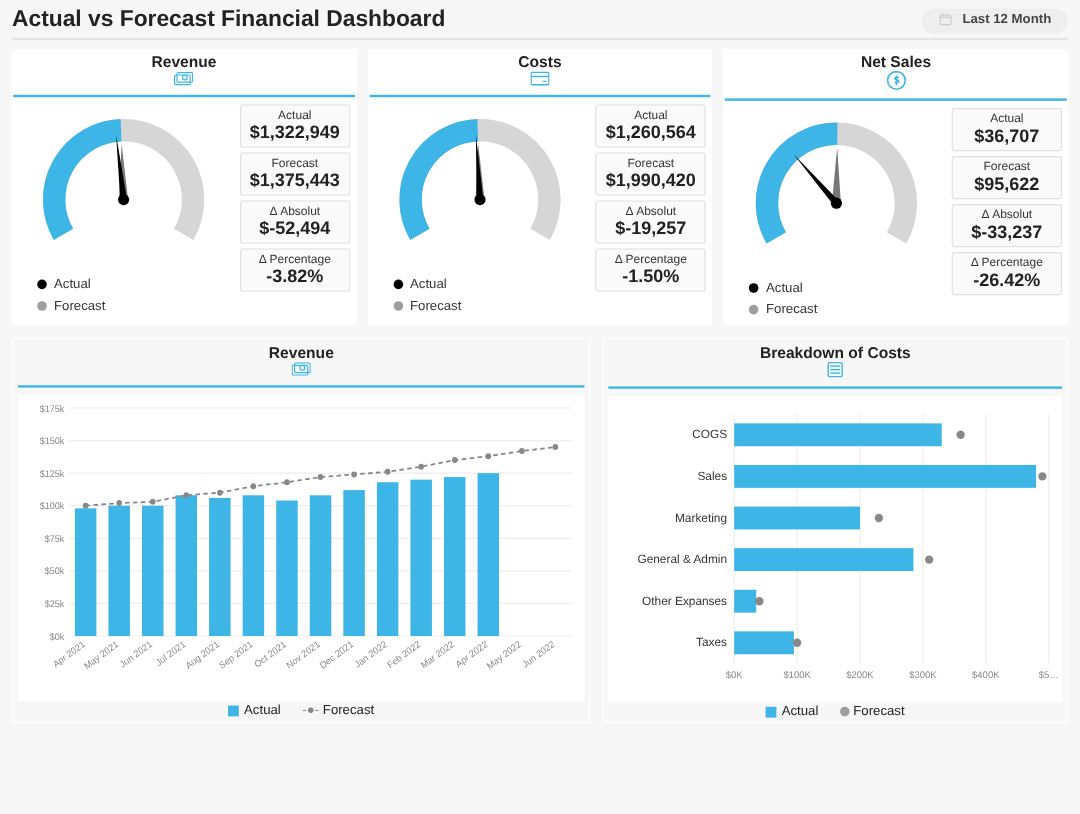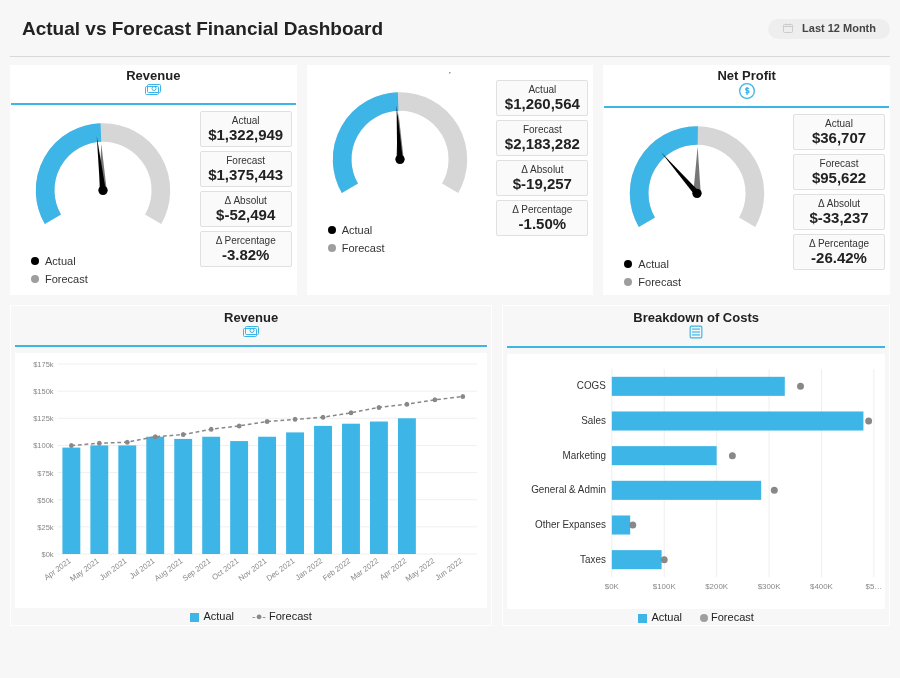--- a/index.html
+++ b/index.html
@@ -10,21 +10,21 @@
     --card-border:#e0e0e0;
     --bg:#f7f7f7;
     --text:#222;
     --muted:#555;
   }
   *{box-sizing:border-box;}
   body{margin:0;font-family:Arial,Helvetica,sans-serif;background:var(--bg);color:var(--text);font-size:12px;width:900px;}
   .page{padding:6px 10px 12px 10px;}
   
   .hdr{display:flex;align-items:center;justify-content:space-between;margin-bottom:4px;}
-  .hdr h1{font-size:19px;font-weight:700;margin:12px;}
+  .hdr h1{font-size:19px;font-weight:700;margin:0;}
   .period{display:flex;align-items:flex-start;background:#eee;border-radius:12px;padding:3px 14px;color:#444;font-size:11px;font-weight:600;gap:8px;}
   .period .cal{color:#ccc;font-size:11px;}
   hr.rule{border:none;border-top:1px solid var(--border);margin:4px 0 8px;}
   
   .row{display:flex;gap:10px;}
   .panel{background:#fff;border:1px solid #fff;flex:1;display:flex;flex-direction:column;}
   .panel-head{display:flex;align-items:center;justify-content:space-between;padding:2px 4px;flex-direction:column;}
   .panel-head h2{margin:0;font-size:13px;font-weight:700;}
   .panel-head .icon{color:var(--accent);font-size:14px;}
   .panel-head + hr{border:none;border-top:2px solid var(--accent);margin:2px 0 6px;}
@@ -114,20 +114,28 @@
               <div class="val">$-52,494</div>
             </div>
         <div class="stat">
               <div class="lbl">Δ Percentage</div>
               <div class="val">-3.82%</div>
             </div>
       </div>
     </div>
       </div>
       <div class="panel">
+    <div class="panel-head">
+      <h2>Costs</h2>
+      <span class="icon"><svg width="16" height="13" viewBox="0 0 28 20" stroke="#3db5e6" fill="none" stroke-width="2">
+              <rect x="1" y="1" width="26" height="18" rx="2"></rect>
+              <line x1="1" y1="7" x2="27" y2="7"></line>
+              <line x1="18" y1="14" x2="23" y2="14"></line>
+            </svg></span>
+    </div>
         <hr>
     <div class="gauge-wrap">
       <div class="gauge-col">
         <svg class="gauge" viewBox="0 0 160 150">
               <path d="M 26.306424965364798 116 A 62 62 0 1 1 133.69357503463522 115.99999999999996" stroke="#d6d6d6" stroke-width="20" fill="none"></path>
               <path d="M 26.306424965364798 116 A 62 62 0 0 1 77.98474462472944 23.032760705575704" stroke="#3db5e6" stroke-width="20" fill="none"></path>
               <polygon points="83.9978864060919,84.86998352417609 78.37479405220117,35.02641992385137 76.0021135939081,85.13001647582391" fill="#777"></polygon>
               <polygon points="82.9939471292112,84.80952536261209 76.31749034383371,27.117022168583603 77.0060528707888,85.19047463738791" fill="#000"></polygon>
               <circle cx="80" cy="85" r="5" fill="#000"></circle>
             </svg>
@@ -142,36 +150,36 @@
               </div>
         </div>
       </div>
       <div class="stats">
         <div class="stat">
               <div class="lbl">Actual</div>
               <div class="val">$1,260,564</div>
             </div>
         <div class="stat">
               <div class="lbl">Forecast</div>
-              <div class="val">$2,183,282</div>
+              <div class="val">$1,990,420</div>
             </div>
         <div class="stat">
               <div class="lbl">Δ Absolut</div>
               <div class="val">$-19,257</div>
             </div>
         <div class="stat">
               <div class="lbl">Δ Percentage</div>
               <div class="val">-1.50%</div>
             </div>
       </div>
     </div>
       </div>
       <div class="panel">
     <div class="panel-head">
-      <h2>Net Profit</h2>
+      <h2>Net Sales</h2>
       <span class="icon"><svg width="16" height="16" viewBox="0 0 24 24" stroke="#3db5e6" fill="none" stroke-width="2">
               <circle cx="12" cy="12" r="11"></circle>
               <path d="M12 6v12M15 8.5c-1-1-5-1.5-5 1s5 1 5 3.5-4 2-5 1"></path>
             </svg></span>
     </div>
         <hr>
     <div class="gauge-wrap">
       <div class="gauge-col">
         <svg class="gauge" viewBox="0 0 160 150">
               <path d="M 26.306424965364798 116 A 62 62 0 1 1 133.69357503463522 115.99999999999996" stroke="#d6d6d6" stroke-width="20" fill="none"></path>

